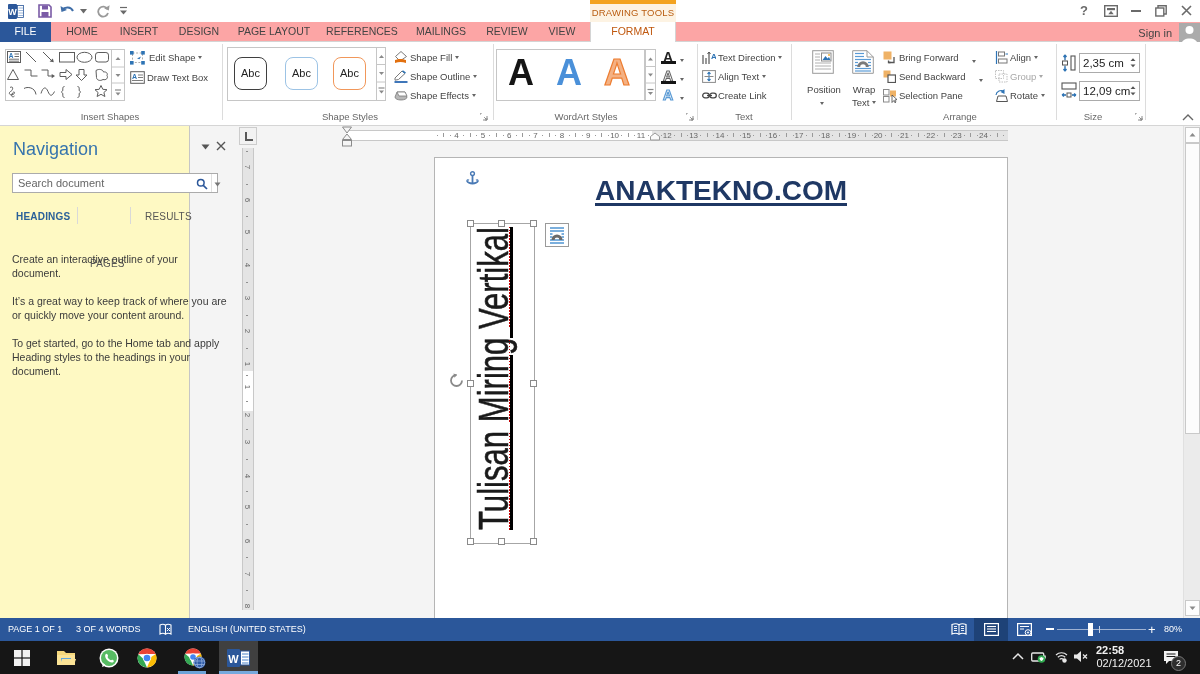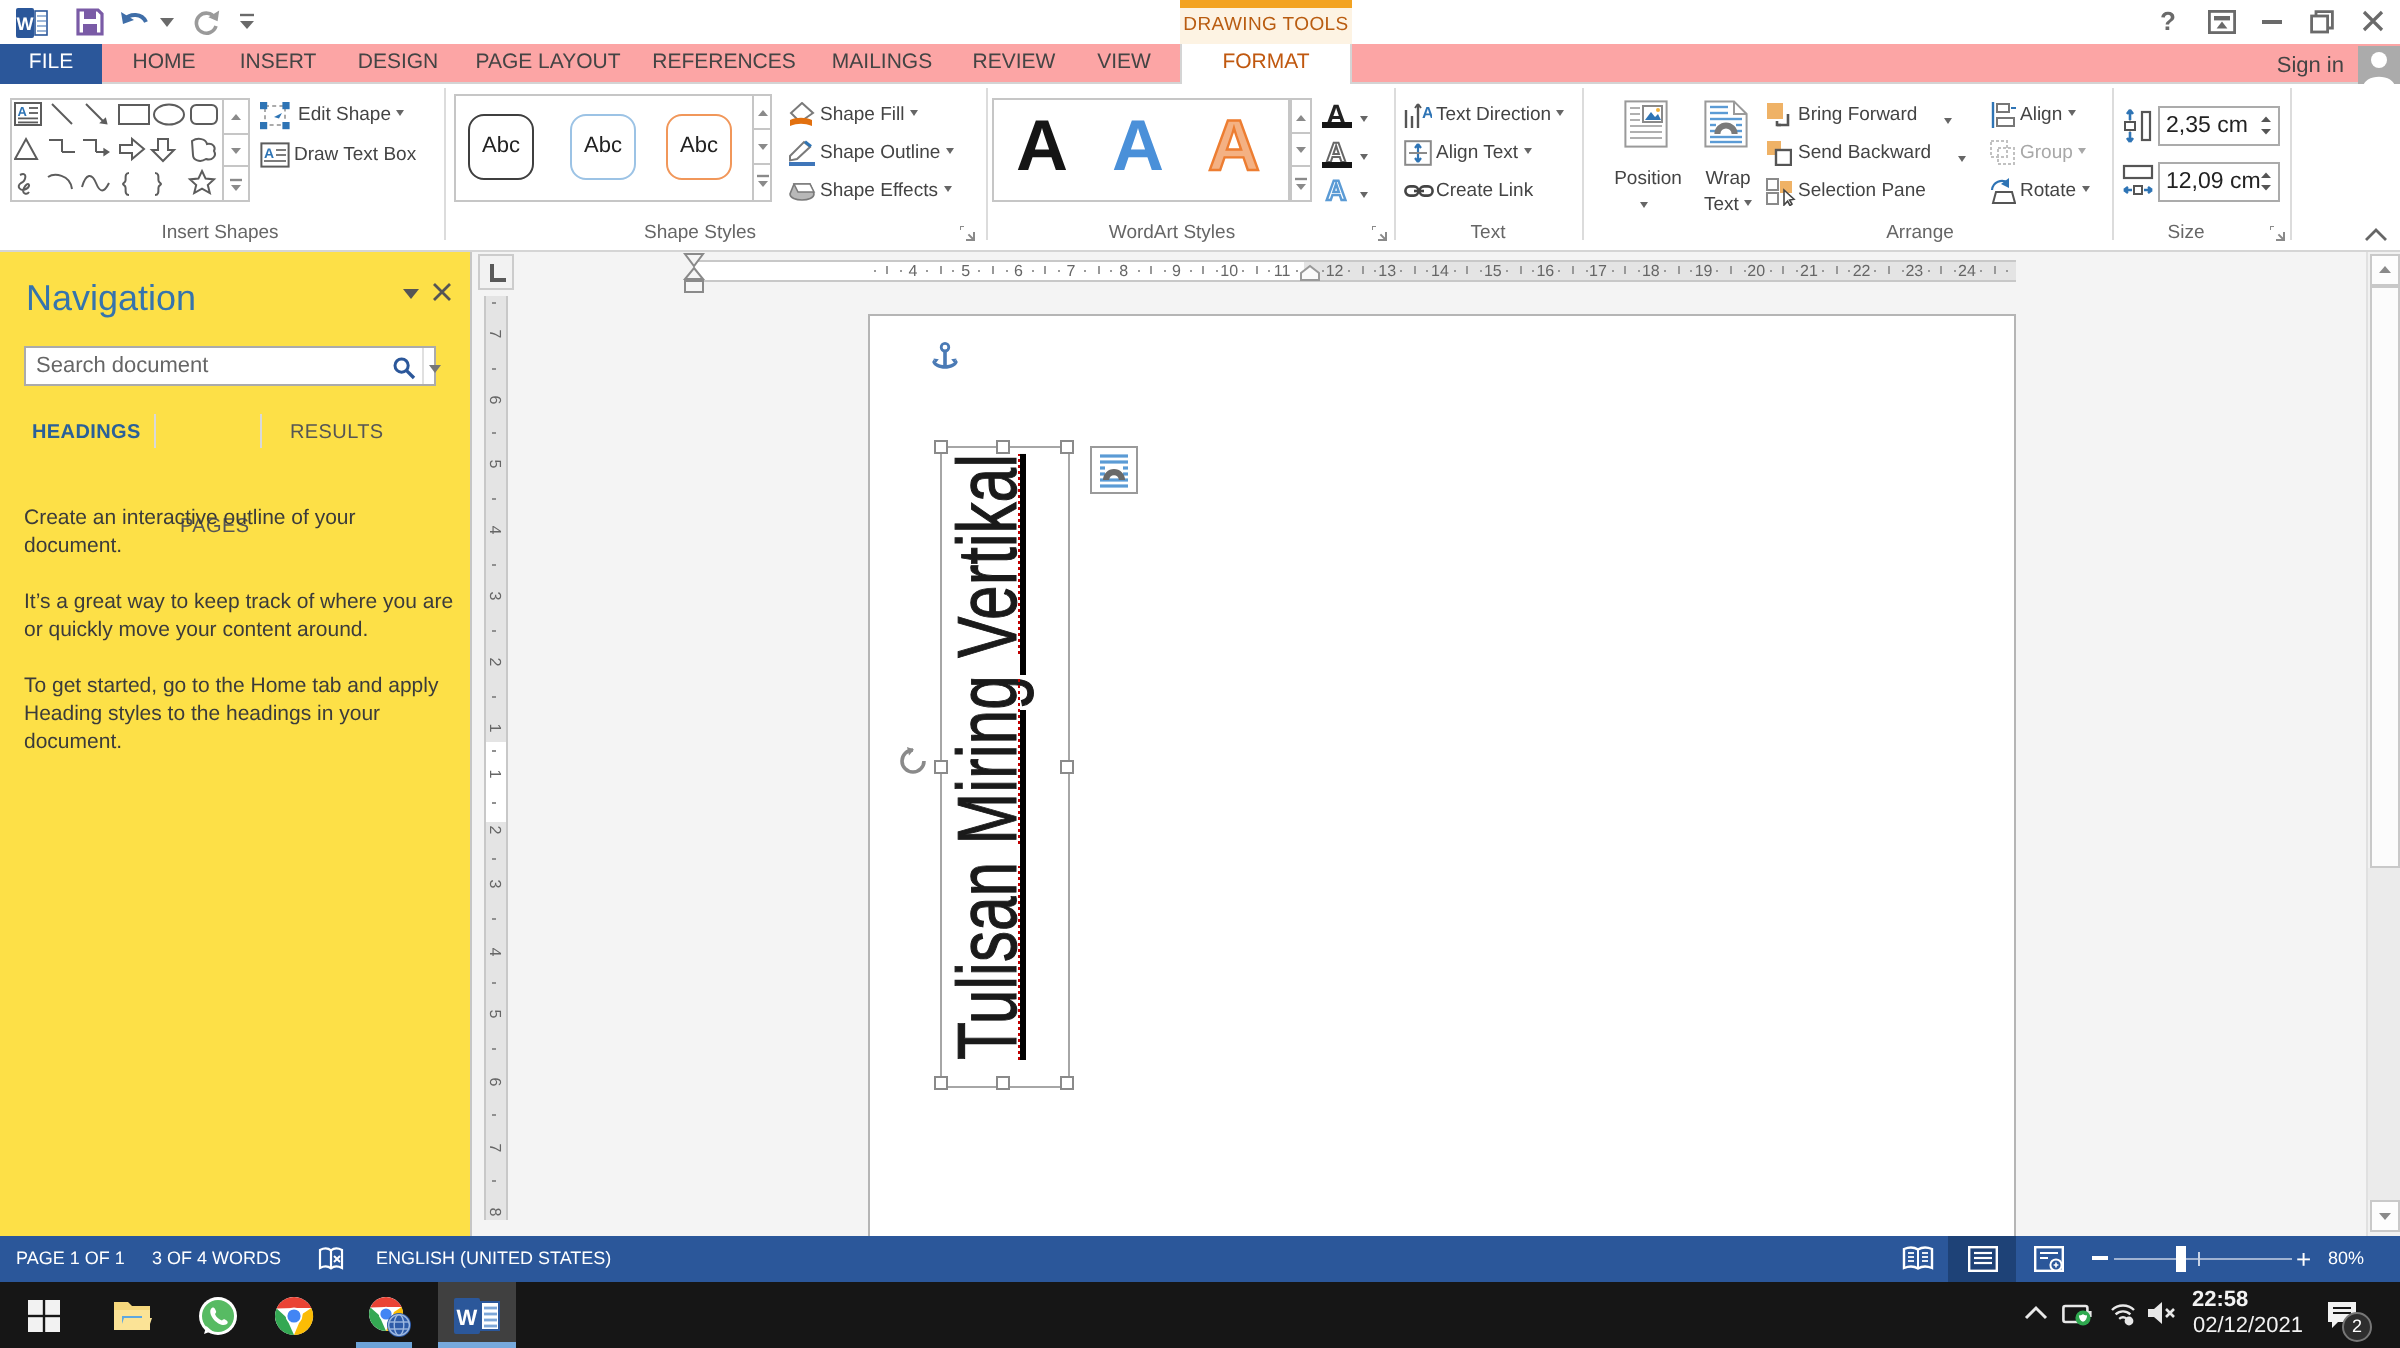--- a/index.html
+++ b/index.html
@@ -358,21 +358,21 @@
         <path d="M0 0 H2 M0 0 V2 M7 3 V7 H3 M7 7 L4.2 4.2 M7 7 H5 M7 7 V5" stroke="#8a8a8a" stroke-width="1" fill="none"></path>
       </svg>
   <div class="sep" style="left:1145px;"></div>
   <svg class="abs" style="left:1182px;top:72px;" width="12" height="7" viewBox="0 0 12 7">
         <path d="M1 6 L6 1 L11 6" fill="none" stroke="#666" stroke-width="1.4"></path>
       </svg>
 </div>
 
 <div class="abs" id="main" style="will-change:transform;transform:translateZ(0);left:0;top:126px;width:1200px;height:492px;background:#f4f4f4;overflow:hidden;">
 
-  <div class="abs" style="left:0;top:0;width:236px;height:492px;background:#fde047;border-right:1px solid #c6c6c6;box-sizing:border-box;">
+  <div class="abs" style="left:0;top:0;width:190px;height:492px;background:#fef9c3;border-right:1px solid #c6c6c6;box-sizing:border-box;">
     <div class="abs" style="left:13px;top:13px;font-size:18px;color:#3674ad;">Navigation</div>
     <svg class="abs" style="left:201px;top:18px;" width="9" height="6" viewBox="0 0 9 6">
           <path d="M0.5 0.5 L8.5 0.5 L4.5 5.5 Z" fill="#555"></path>
         </svg>
     <svg class="abs" style="left:216px;top:15px;" width="10" height="10" viewBox="0 0 10 10">
           <path d="M1 1 L9 9 M9 1 L1 9" stroke="#555" stroke-width="1.4"></path>
         </svg>
     <div class="abs" style="left:12px;top:47px;width:206px;height:20px;background:#fff;border:1px solid #ababab;box-sizing:border-box;">
       <div class="abs" style="left:5px;top:3px;font-size:11px;color:#666;">Search document</div>
       <svg class="abs" style="left:183px;top:4px;" width="12" height="12" viewBox="0 0 12 12">
@@ -540,20 +540,21 @@
   <div class="abs" style="left:434px;top:31px;width:574px;height:461px;background:#fff;border:1px solid #b5b5b5;border-bottom:none;box-sizing:border-box;"></div>
 
   <svg class="abs" style="left:466px;top:45px;" width="13" height="15" viewBox="0 0 13 15">
     <circle cx="6.5" cy="2.6" r="1.9" fill="none" stroke="#4a7ab5" stroke-width="1.4"></circle>
     <line x1="6.5" y1="4.5" x2="6.5" y2="12.5" stroke="#4a7ab5" stroke-width="1.8"></line>
     <path d="M1 8.5 C1.5 12.5 11.5 12.5 12 8.5 L12.9 10 C11.5 14.5 1.5 14.5 0.1 10 Z" fill="#4a7ab5"></path>
     <path d="M0.8 8.2 L3.4 8.6 L1.8 10.6 Z" fill="#4a7ab5"></path>
     <path d="M12.2 8.2 L9.6 8.6 L11.2 10.6 Z" fill="#4a7ab5"></path>
   </svg>
 
+  <div class="abs" style="left:434px;top:49px;width:574px;text-align:center;font-size:28px;font-weight:bold;color:#1f3864;"><span style="text-decoration:underline;text-decoration-thickness:2.5px;text-underline-offset:3px;">ANAKTEKNO.COM</span></div>
 
   <div class="abs" style="left:470px;top:97px;width:63px;height:319px;border:1px solid #a6a6a6;"></div>
   <div id="vtextwrap" class="abs" style="left:477px;top:101px;width:303px;height:40px;transform-origin:0 0;transform:rotate(-90deg) translateX(-303px);">
     <div id="vtext" style="position:absolute;left:0;top:0;white-space:nowrap;font-size:42px;color:#1a1a1a;line-height:34px;transform-origin:0 0;transform:scaleX(0.7404);-webkit-text-stroke:0.55px #1a1a1a;text-decoration:underline;text-decoration-thickness:3px;text-underline-offset:2px;text-decoration-color:#000;">Tulisan Miring Vertikal</div>
     <div class="abs" style="left:0px;top:31.5px;width:97px;height:1.5px;background:repeating-linear-gradient(90deg,#c00000 0 1.5px,transparent 1.5px 3px);"></div>
     <div class="abs" style="left:108px;top:31.5px;width:84px;height:1.5px;background:repeating-linear-gradient(90deg,#c00000 0 1.5px,transparent 1.5px 3px);"></div>
     <div class="abs" style="left:203px;top:31.5px;width:100px;height:1.5px;background:repeating-linear-gradient(90deg,#c00000 0 1.5px,transparent 1.5px 3px);"></div>
   </div>
   <div id="handles">
 <div class="abs" style="left:467.0px;top:93.5px;width:7px;height:7px;background:#fff;border:1px solid #8a8a8a;box-sizing:border-box;"></div>

